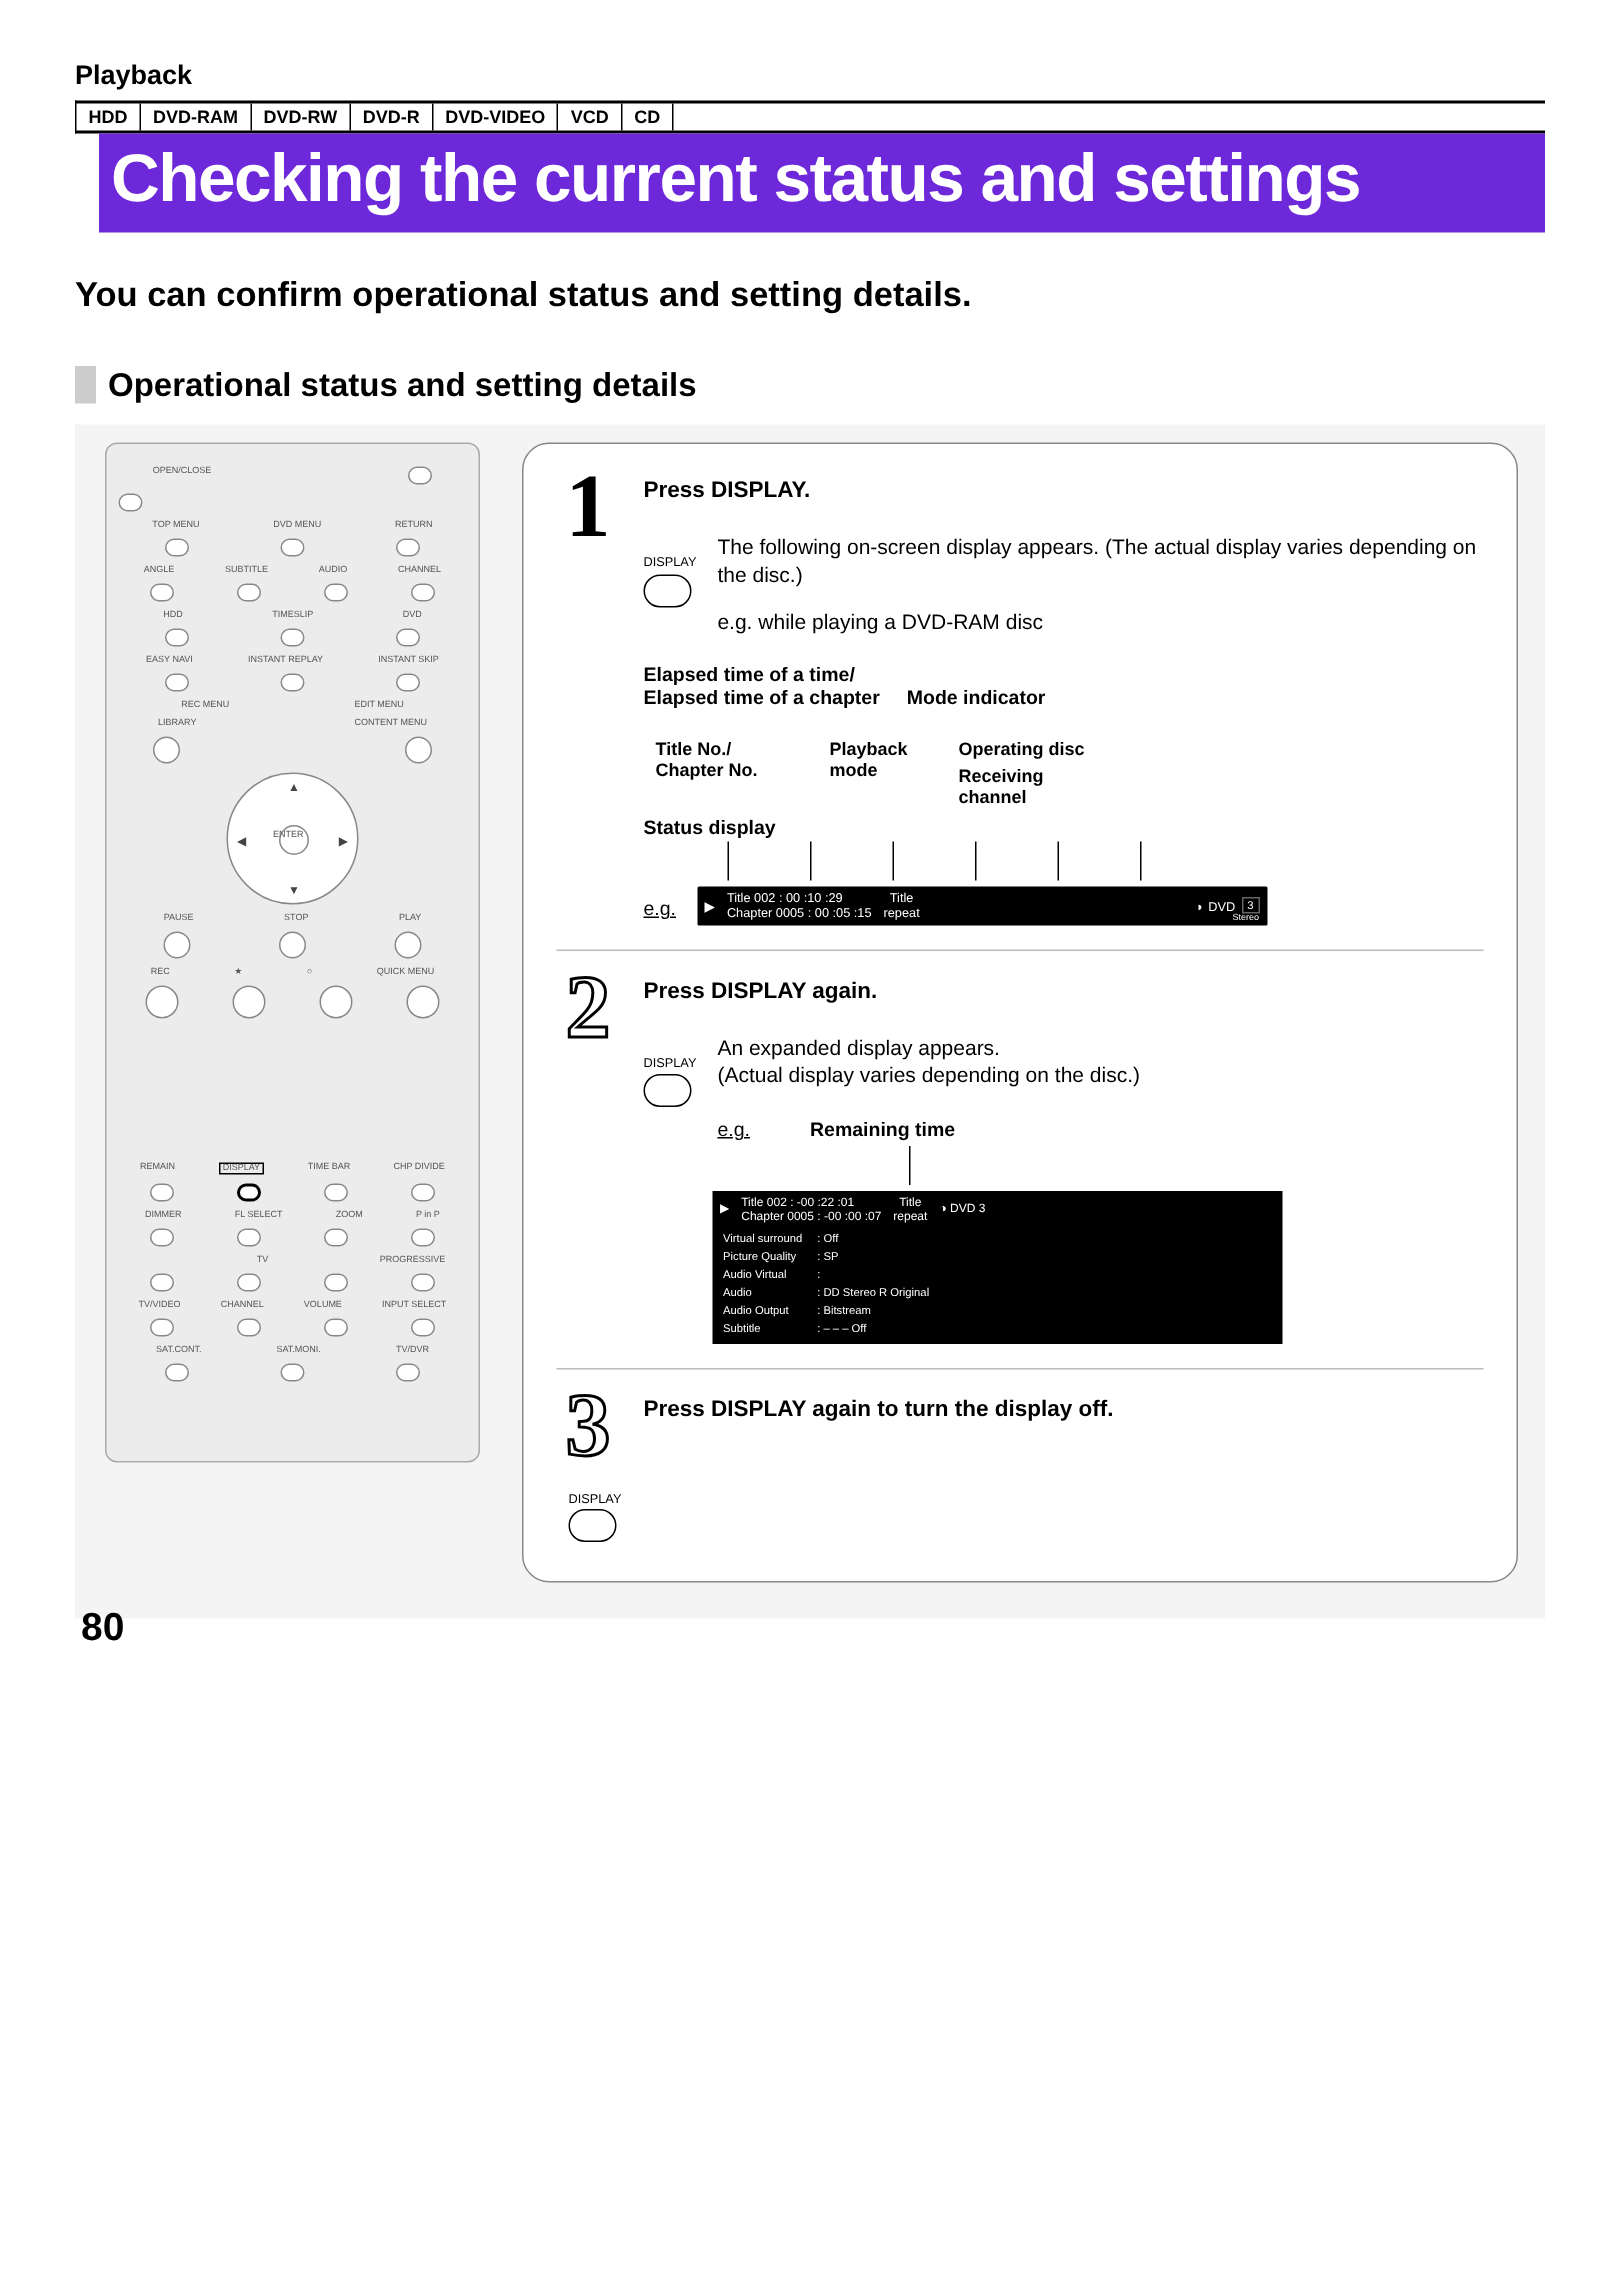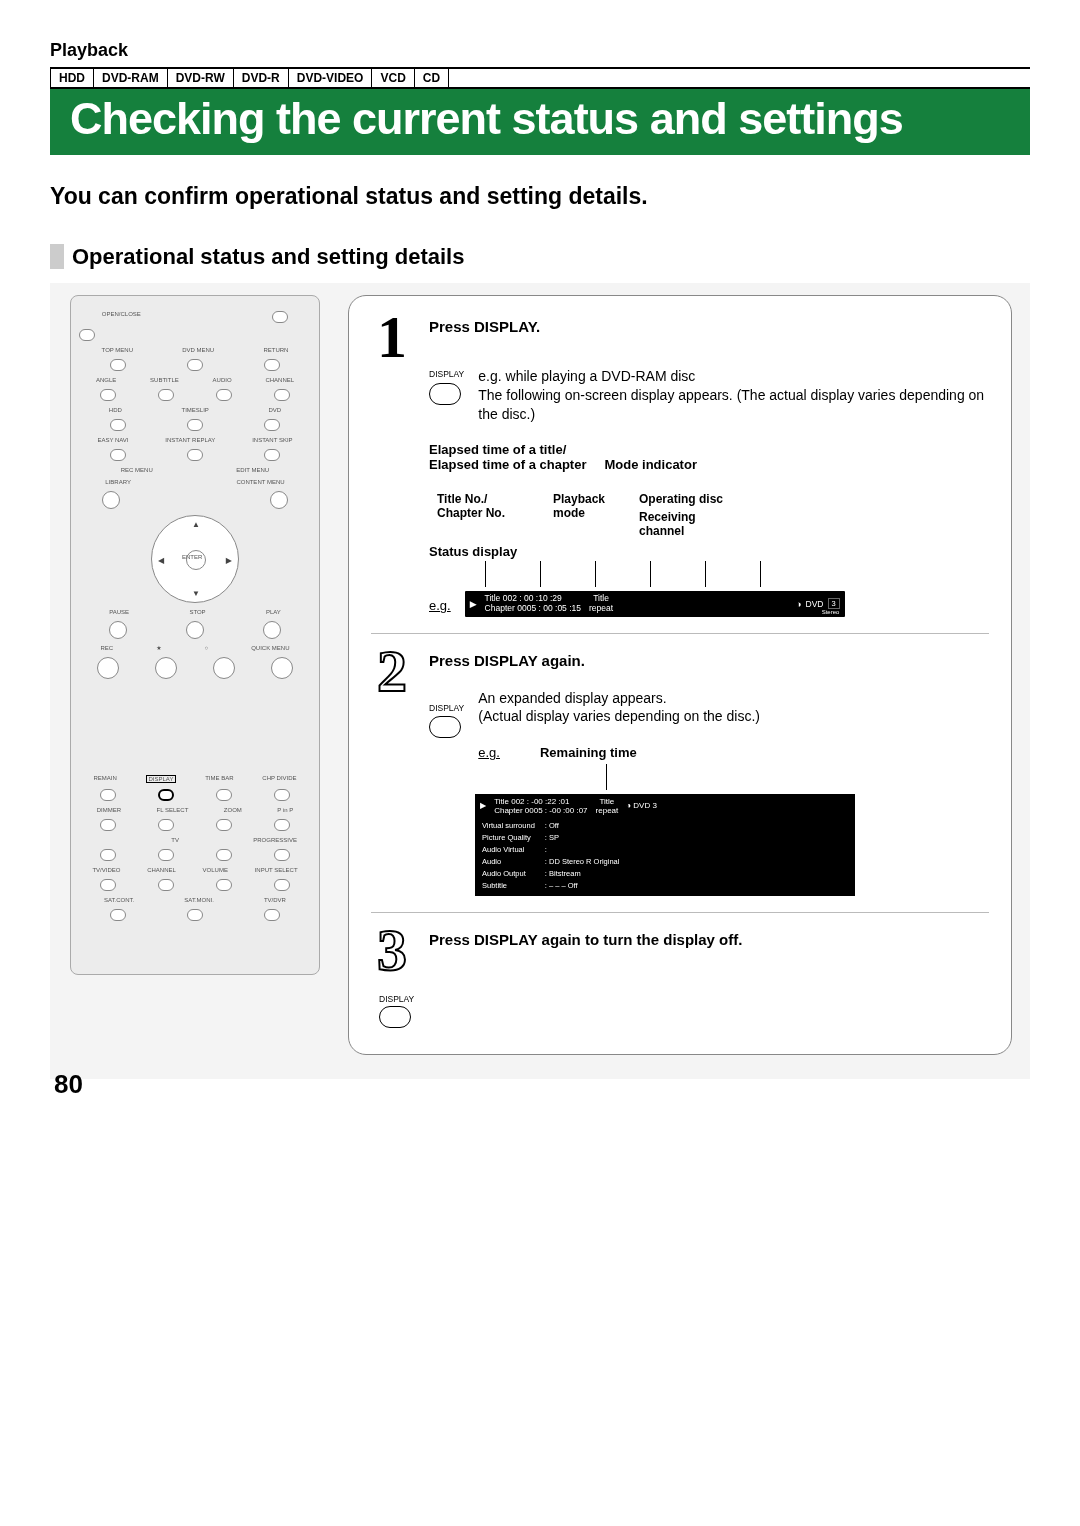--- a/index.html
+++ b/index.html
@@ -1,21 +1,21 @@
 <!DOCTYPE html>
 <html><head>
 <meta charset="utf-8">
 <style>
   * { box-sizing: border-box; margin: 0; padding: 0; }
   body { font-family: Arial, Helvetica, sans-serif; background: #fff; width: 1080px; }
   .page { padding: 40px 50px 55px; position: relative; }
   .section-label { font-weight: bold; font-size: 18px; margin-bottom: 6px; }
   .media-strip { display: flex; gap: 0; border-top: 2px solid #000; border-bottom: 2px solid #000; border-left: 1px solid #000; font-size: 12px; font-weight: bold; }
   .media-strip span { padding: 2px 8px; border-right: 1px solid #000; text-align: center; }
-  .title-bar { background: #15803d; color: #fff; margin-top: 0; padding: 4px 20px 10px; }
+  .title-bar { background: #6d28d9; color: #fff; margin-top: 0; padding: 4px 8px 10px; margin-left: 16px; }
   .title-bar h1 { font-size: 45px; font-weight: bold; letter-spacing: -1px; font-family: Arial, Helvetica, sans-serif; font-stretch: condensed; }
   .intro { font-weight: bold; font-size: 23px; margin-top: 28px; }
   .sub-head { font-weight: bold; font-size: 22px; margin-top: 34px; border-left: 14px solid #ccc; padding-left: 8px; line-height: 1.15; }
   .content-row { display: flex; gap: 28px; margin-top: 14px; align-items: flex-start; background: #f4f4f4; padding: 12px 0 24px; }
   .remote { width: 250px; height: 680px; padding: 12px 8px; margin-left: 20px; background: #ececec; border: 1px solid #aaa; border-radius: 8px; display: flex; flex-direction: column; align-items: center; font-size: 6.5px; color: #555; position: relative; }
   .remote .row { display: flex; justify-content: space-around; width: 100%; margin: 3px 0; }
   .remote .btn-round { width: 16px; height: 12px; border: 1px solid #888; border-radius: 7px; background: #fff; }
   .remote .btn-circ { width: 18px; height: 18px; border: 1px solid #888; border-radius: 50%; background: #fff; }
   .remote .label { font-size: 6px; text-align: center; line-height: 1; }
   .remote .ring { width: 88px; height: 88px; border: 1px solid #888; border-radius: 50%; position: relative; margin: 3px 0; background: #fff; }
@@ -238,26 +238,26 @@
     <div class="step">
       <div class="stepnum">1</div>
       <div class="step-body">
         <div class="step-title">Press DISPLAY.</div>
         <div class="step-desc inline-row">
           <div class="dispbtn">
             <div>DISPLAY</div>
             <div class="cap"></div>
           </div>
           <div>
+            <div>The following on-screen display appears. (The actual display varies depending on the disc.)</div>
             <div style="margin-top:12px">e.g. while playing a DVD-RAM disc</div>
-            <div>The following on-screen display appears. (The actual display varies depending on the disc.)</div>
-          </div>
-        </div>
-
-        <div style="margin-top:18px;font-size:13px;font-weight:bold">Elapsed time of a title/</div>
+          </div>
+        </div>
+
+        <div style="margin-top:18px;font-size:13px;font-weight:bold">Elapsed time of a time/</div>
         <div style="font-size:13px;font-weight:bold;display:flex;gap:18px">
           <span>Elapsed time of a chapter</span>
           <span>Mode indicator</span>
         </div>
 
         <div class="annot-row">
           <div style="width:100px">
             <div>Title No./</div>
             <div>Chapter No.</div>
           </div>

